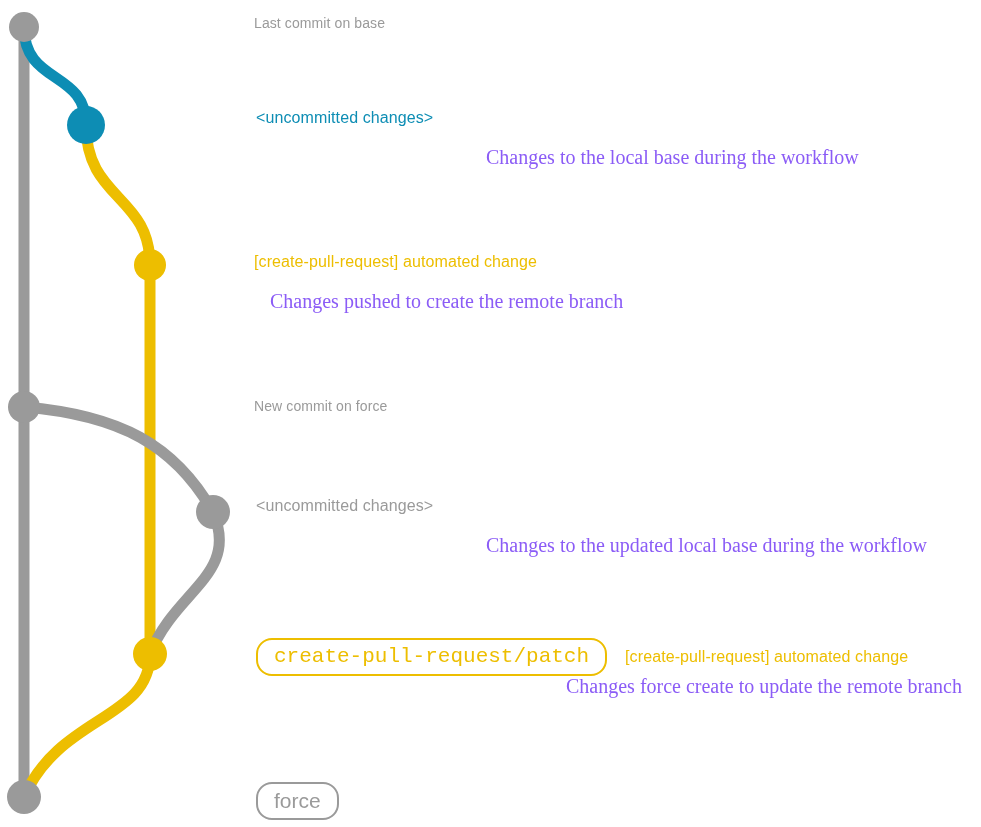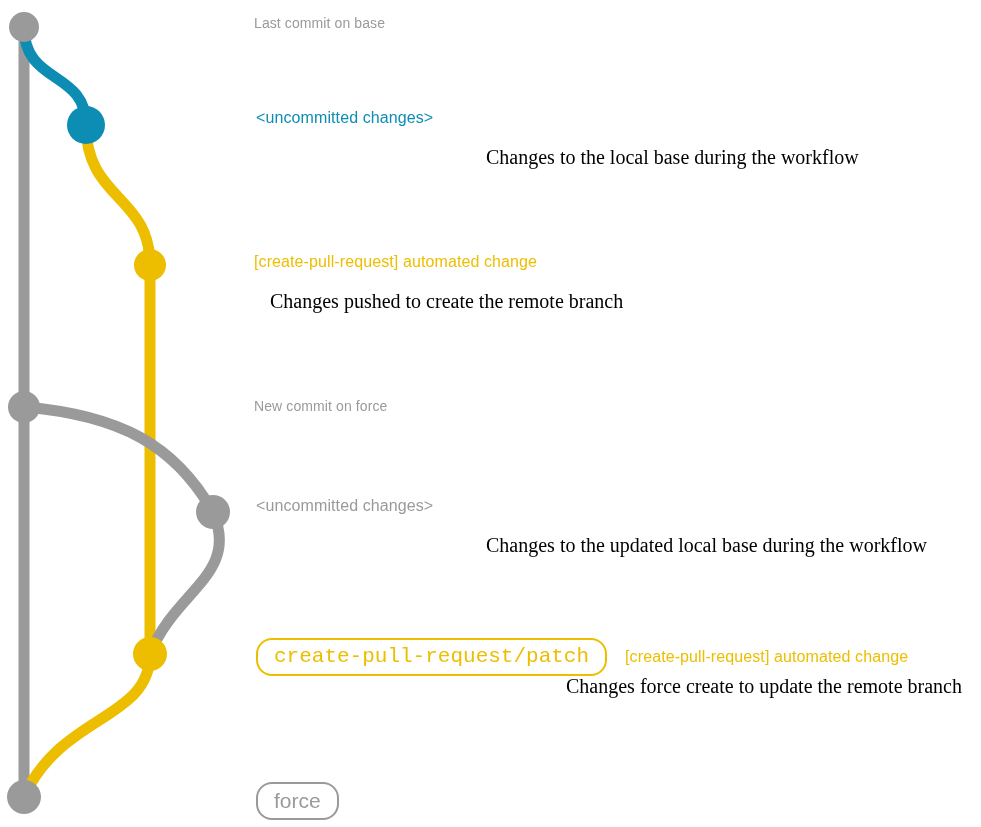--- a/index.html
+++ b/index.html
@@ -80,21 +80,21 @@
   .subject-gray   { color: #9a9a9a; }
   .subject-yellow { color: #edbe00; }
 
   .chip + .subject { margin-left: 18px; }
 
   
   .desc {
     position: absolute;
     font-family: "Liberation Serif", serif;
     font-size: 20px;
-    color: #000000;
+    color: #8b5cf6;
     white-space: nowrap;
   }
 </style>
 </head>
 <body>
 
 <svg id="graph-canvas" viewBox="0 0 981 827" xmlns="http://www.w3.org/2000/svg">
 
   <path d="M24,27 L24,797" stroke="#9a9a9a" stroke-width="11" fill="none" stroke-linecap="round"></path>
 

